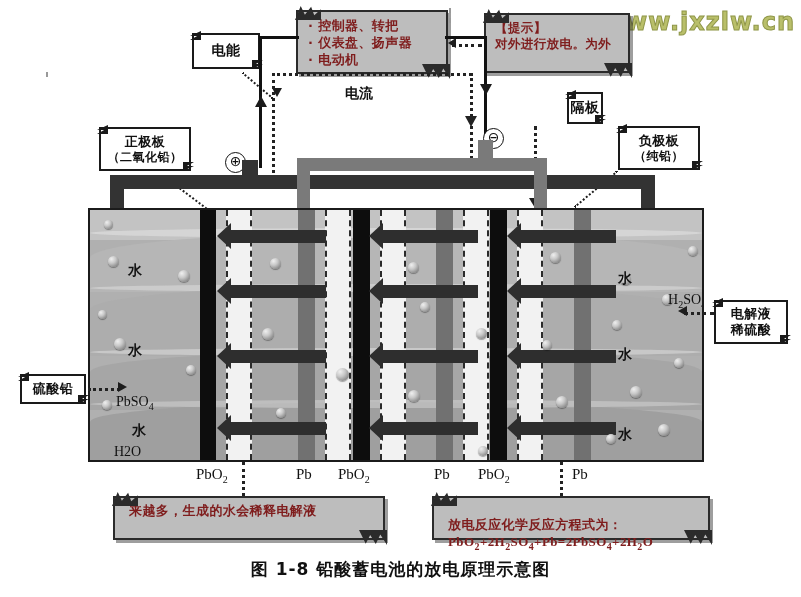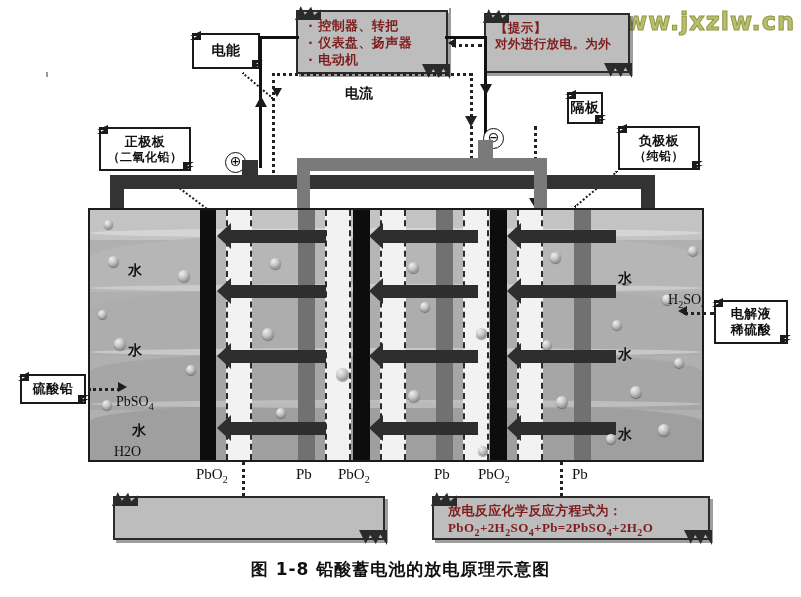--- a/index.html
+++ b/index.html
@@ -309,23 +309,24 @@
   <div class="plabel" style="left:296px;top:466px;">Pb</div>
   <div class="plabel" style="left:338px;top:466px;">PbO<sub>2</sub></div>
   <div class="plabel" style="left:434px;top:466px;">Pb</div>
   <div class="plabel" style="left:478px;top:466px;">PbO<sub>2</sub></div>
   <div class="plabel" style="left:572px;top:466px;">Pb</div>
 
   <div class="dwire v" style="left:242px;top:462px;height:34px;"></div>
   <div class="dwire v" style="left:560px;top:462px;height:34px;"></div>
 
   <div class="graybox" id="note-left" style="left:113px;top:496px;width:272px;height:44px;padding:5px 0 0 14px;font-size:13px;">
-  </div>
-
-  <div class="graybox" id="note-right" style="left:432px;top:496px;width:278px;height:44px;padding:5px 0 0 14px;font-size:13px;">
+    <span class="ln">来越多，生成的水会稀释电解液</span>
+  </div>
+
+  <div class="graybox" id="note-right" style="left:432px;top:496px;width:278px;height:44px;padding:19px 0 0 14px;font-size:13px;">
     <span class="ln">放电反应化学反应方程式为：</span>
     <span class="ln eqline" id="eq-slot">PbO<sub>2</sub>+2H<sub>2</sub>SO<sub>4</sub>+Pb=2PbSO<sub>4</sub>+2H<sub>2</sub>O</span>
   </div>
 
   <div id="figure-caption">图 1-8  铅酸蓄电池的放电原理示意图</div>
 
   <div class="speck" style="left:46px;top:72px;"></div>
   <div class="speck" style="left:449px;top:8px;"></div>
   <div class="speck" style="left:449px;top:18px;"></div>
 </div>

